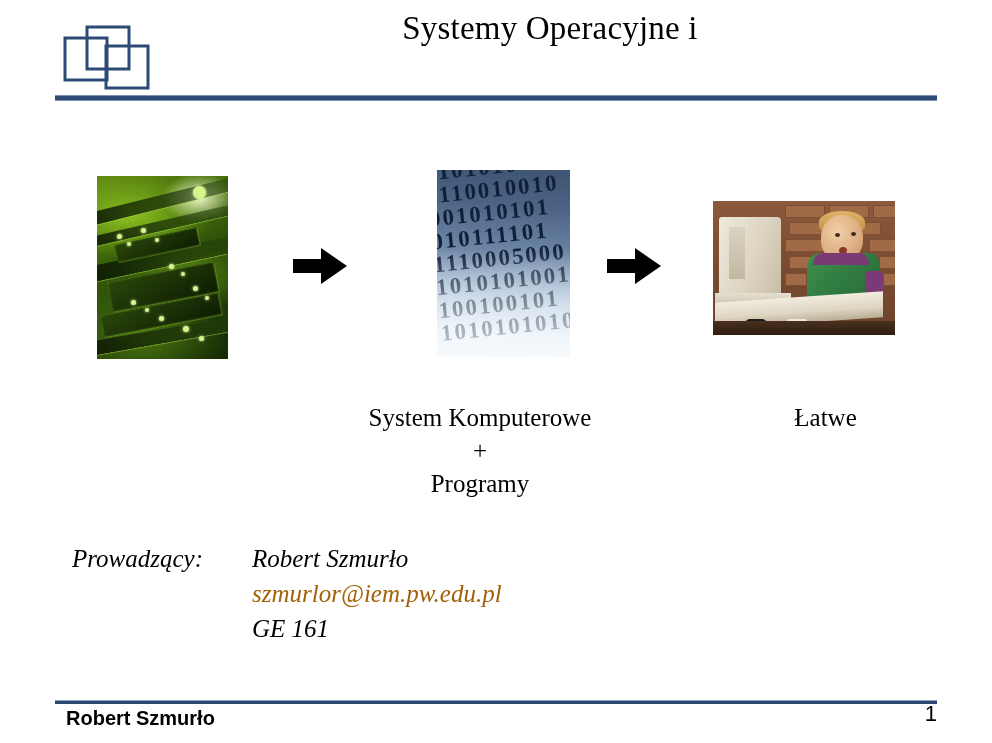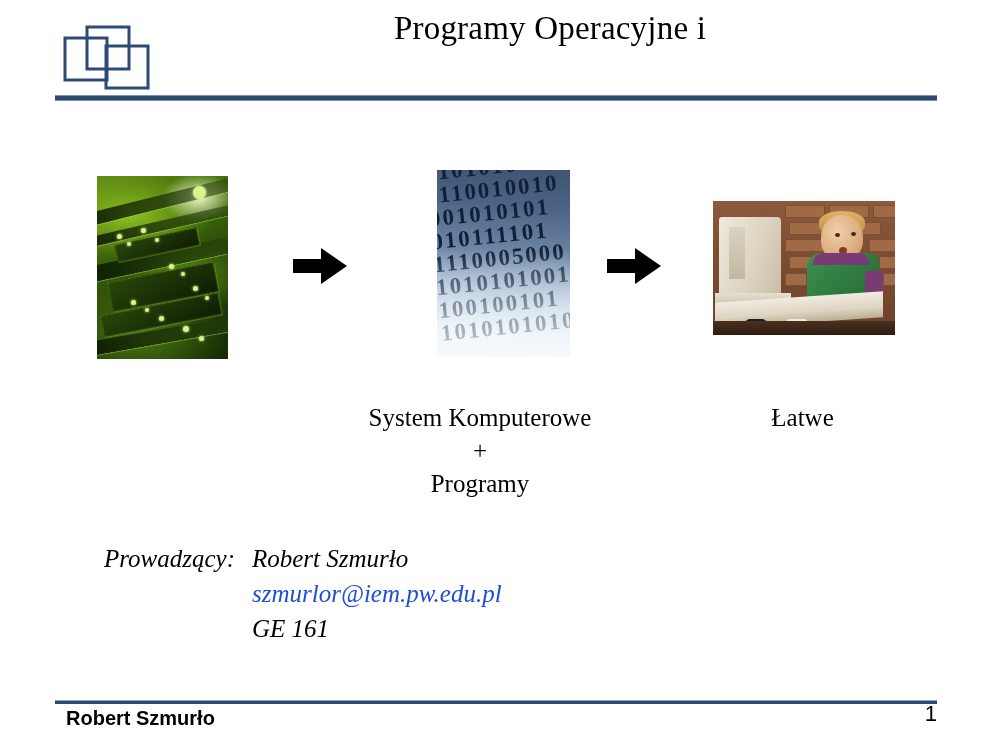--- a/index.html
+++ b/index.html
@@ -244,47 +244,46 @@
     position: absolute;
     text-align: center;
     font-family: "Liberation Serif", serif;
     font-size: 25px;
     line-height: 33px;
     color: #000000;
   }
   .caption span { display: block; }
   #cap-hardware { left: 35px;  top: 401px; width: 255px; }
   #cap-os       { left: 345px; top: 401px; width: 270px; }
-  #cap-user     { left: 675px; top: 401px; width: 255px; }
+  #cap-user     { left: 698px; top: 401px; width: 255px; }
 
   
   #instructor {
     position: absolute;
     left: 72px;
     top: 541px;
     font-family: "Liberation Serif", serif;
     font-style: italic;
     font-size: 25px;
     line-height: 35px;
   }
   #instructor-label {
     position: absolute;
     left: 0;
     top: 0;
     white-space: nowrap;
-    margin-left: 32px;
   }
   #instructor-values {
     position: absolute;
     left: 180px;
     top: 0;
     white-space: nowrap;
   }
   #instructor-values span { display: block; }
-  #instructor-email { color: #1d4ed8; }
+  #instructor-email { color: #a16207; }
 
   
   #footer-rule {
     position: absolute;
     left: 55px;
     top: 700px;
     width: 882px;
     height: 3px;
     background: #2d4a74;
     border-top: 1px solid #8ba1bd;
@@ -314,21 +313,21 @@
 
   <div id="logo">
     <svg width="92" height="70" viewBox="0 0 92 70" xmlns="http://www.w3.org/2000/svg">
       <rect x="25" y="3" width="42" height="42" fill="none" stroke="#2d4a74" stroke-width="3"></rect>
       <rect x="3" y="14" width="42" height="42" fill="none" stroke="#2d4a74" stroke-width="3"></rect>
       <rect x="44" y="22" width="42" height="42" fill="none" stroke="#2d4a74" stroke-width="3"></rect>
     </svg>
   </div>
 
   <div id="title">
-    <span class="tline">Programy Operacyjne i</span>
+    <span class="tline">Systemy Operacyjne i</span>
   </div>
 
   <div id="header-rule"></div>
 
   <div class="pic" id="pic-hardware">
     <div class="trace" style="left:-6px;  top:18px;  width:150px; height:13px; transform:rotate(-14deg);"></div>
     <div class="trace" style="left:-10px; top:44px;  width:155px; height:10px; transform:rotate(-13deg);"></div>
     <div class="trace" style="left:-4px;  top:74px;  width:150px; height:16px; transform:rotate(-12deg);"></div>
     <div class="chip" style="left:12px;  top:96px;  width:108px; height:30px; transform:rotate(-11deg);"></div>
     <div class="chip" style="left:4px;   top:128px; width:120px; height:22px; transform:rotate(-11deg);"></div>

